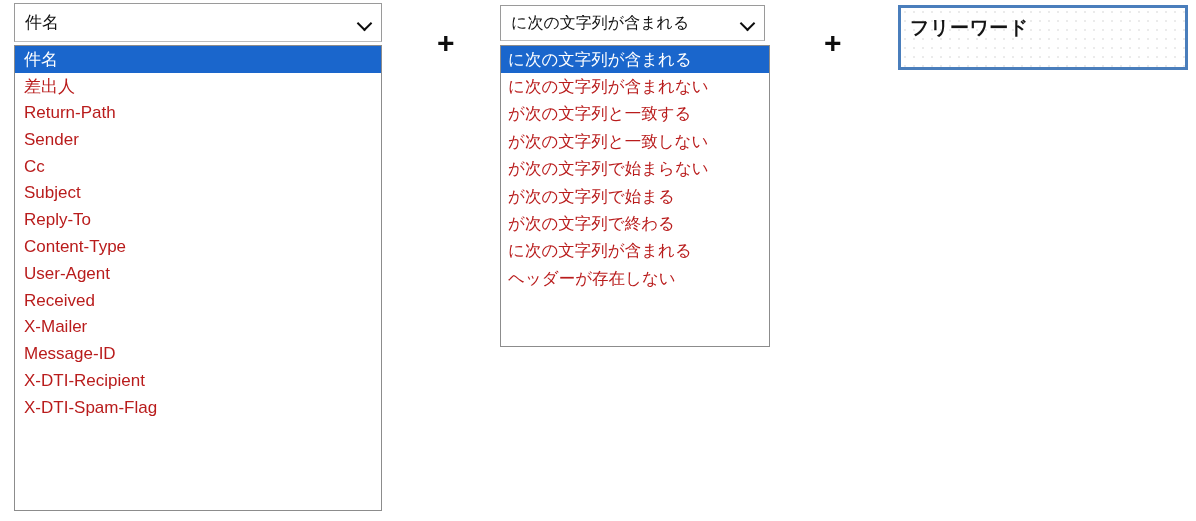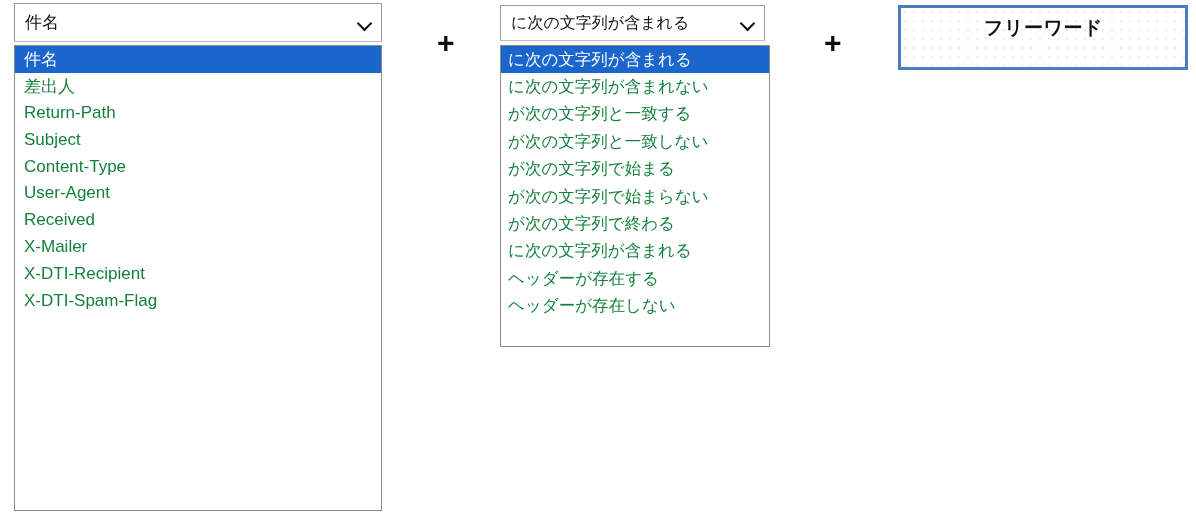--- a/index.html
+++ b/index.html
@@ -64,21 +64,21 @@
     background: #ffffff;
     border: 1px solid #8c8c8c;
     padding: 0;
     margin: 0;
     list-style: none;
     overflow: hidden;
   }
   .option-list li {
     box-sizing: border-box;
     font-size: 17px;
-    color: #15803d;
+    color: #b91c1c;
     padding: 0 0 0 9px;
     white-space: nowrap;
     display: flex;
     align-items: center;
   }
   .option-list li.selected {
     background: #1a66cc;
     color: #ffffff;
   }
 
@@ -124,59 +124,61 @@
       radial-gradient(circle at 1px 1px, #ebebeb 1px, transparent 1.2px);
     background-size: 9px 9px;
     background-position: 3px 3px;
     padding: 7px 8px 0 9px;
     font-family: Liberation Sans, sans-serif;
     font-size: 19px;
     font-weight: 700;
     color: #141414;
     letter-spacing: 0.5px;
     overflow: hidden;
-    text-align: center;
   }
 </style>
 </head>
 <body>
 
 <div class="select-box" id="header-field-select">
   <span class="sel-value">件名</span>
   <span class="chevron-down-icon"></span>
 </div>
 
 <ul class="option-list" id="header-field-options">
     <li class="selected" aria-selected="true">件名</li>
     <li>差出人</li>
     <li>Return-Path</li>
+    <li>Sender</li>
+    <li>Cc</li>
     <li>Subject</li>
+    <li>Reply-To</li>
     <li>Content-Type</li>
     <li>User-Agent</li>
     <li>Received</li>
     <li>X-Mailer</li>
+    <li>Message-ID</li>
     <li>X-DTI-Recipient</li>
     <li>X-DTI-Spam-Flag</li>
   </ul>
 
 <div class="plus-separator" id="plus-1">+</div>
 
 <div class="select-box" id="operator-select">
   <span class="sel-value">に次の文字列が含まれる</span>
   <span class="chevron-down-icon"></span>
 </div>
 
 <ul class="option-list" id="operator-options">
     <li class="selected" aria-selected="true">に次の文字列が含まれる</li>
     <li>に次の文字列が含まれない</li>
     <li>が次の文字列と一致する</li>
     <li>が次の文字列と一致しない</li>
+    <li>が次の文字列で始まらない</li>
     <li>が次の文字列で始まる</li>
-    <li>が次の文字列で始まらない</li>
     <li>が次の文字列で終わる</li>
     <li>に次の文字列が含まれる</li>
-    <li>ヘッダーが存在する</li>
     <li>ヘッダーが存在しない</li>
   </ul>
 
 <div class="plus-separator" id="plus-2">+</div>
 
 <div id="freeword-input" contenteditable="false" placeholder="フリーワード" style="">フリーワード</div>
 
 </body></html>

